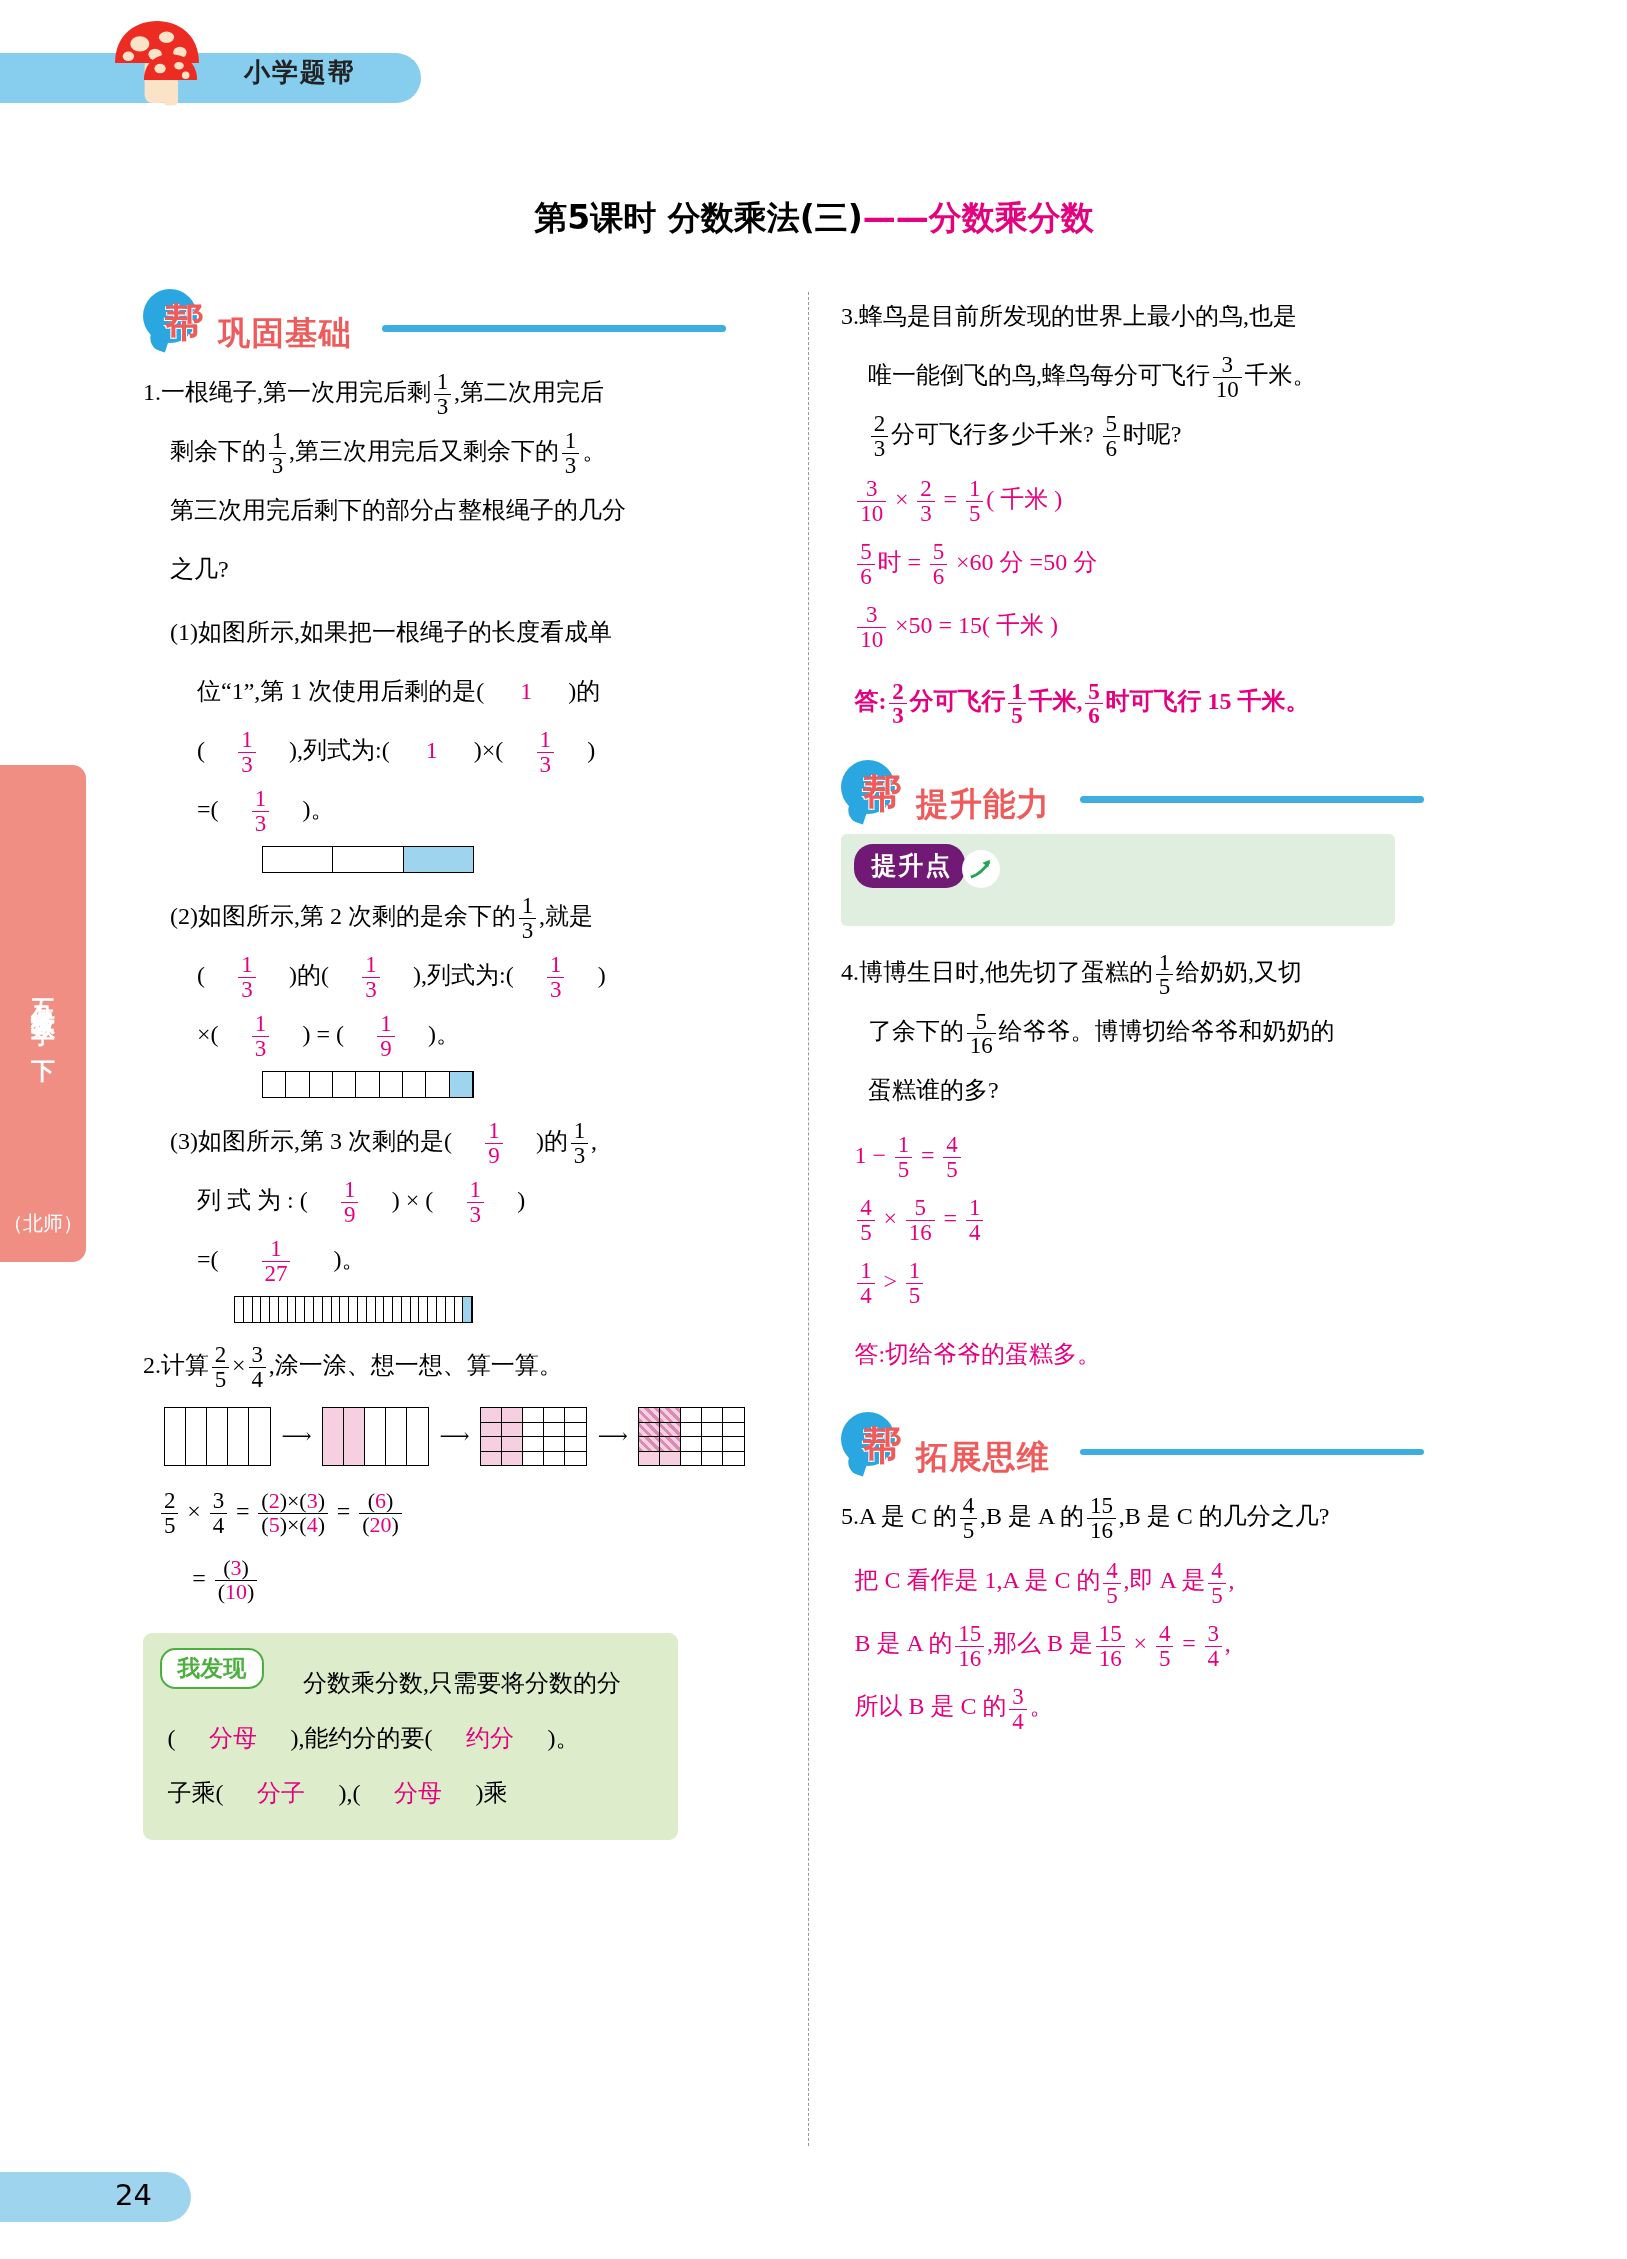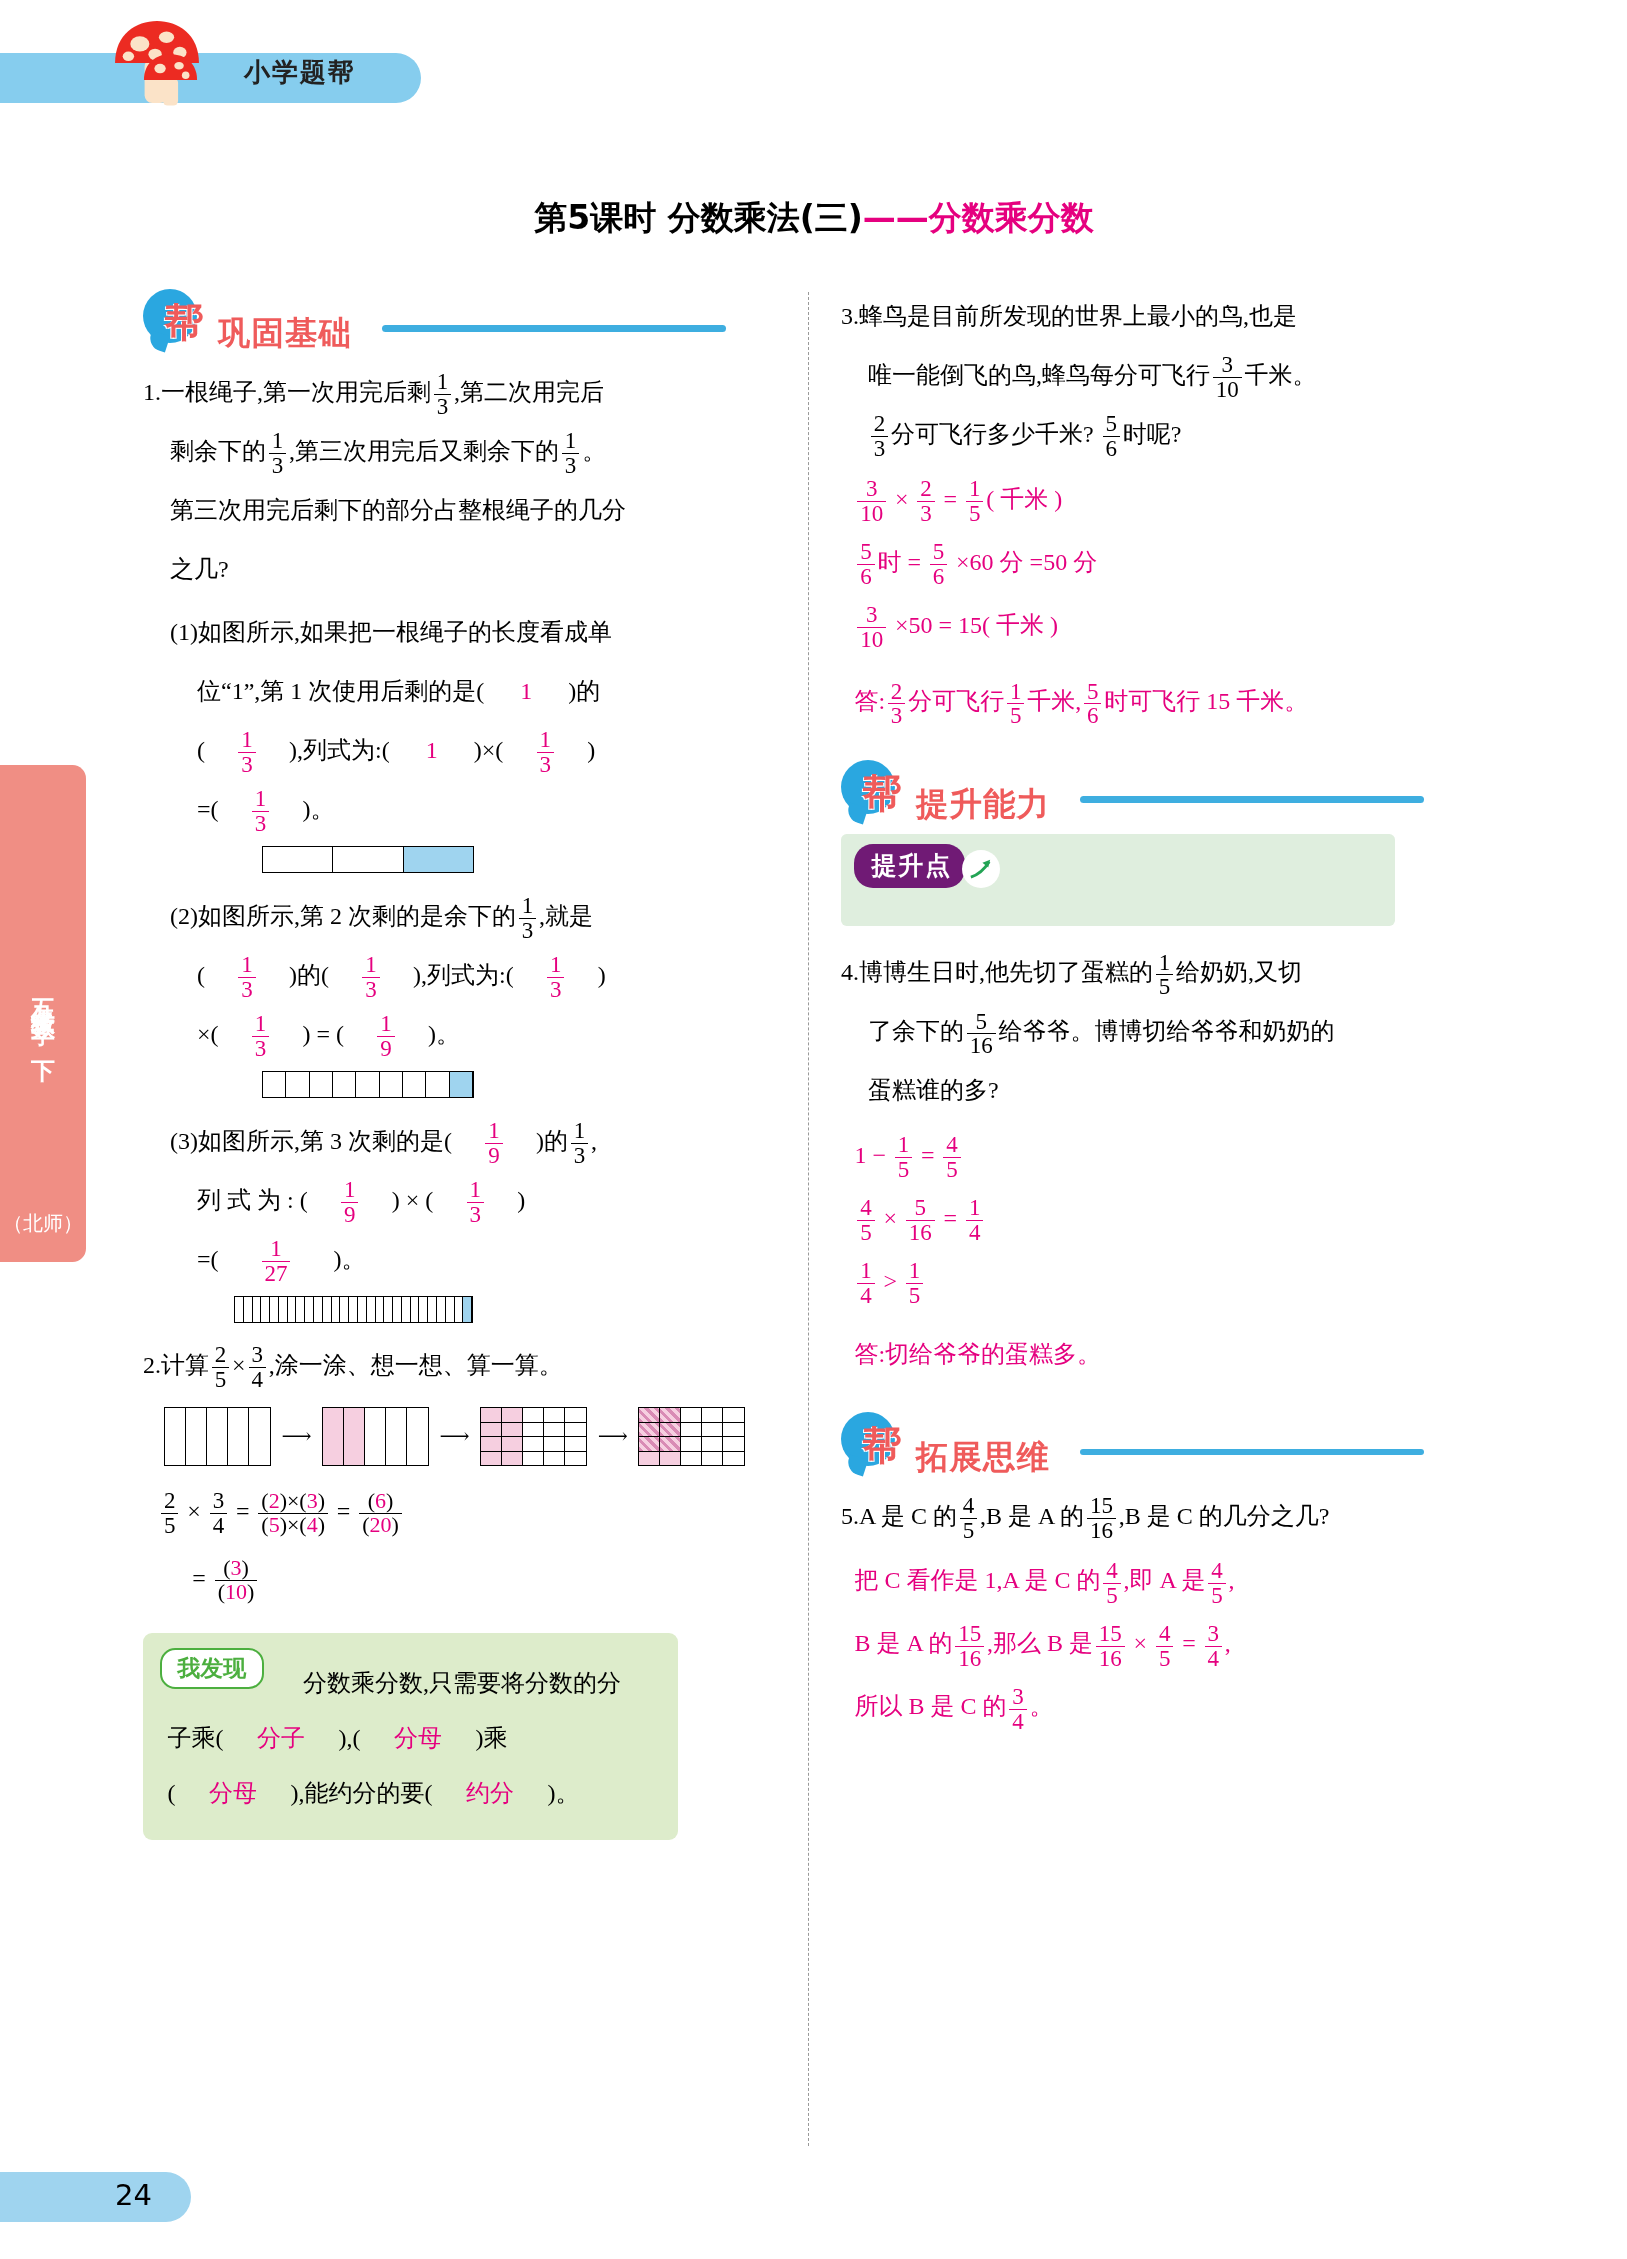--- a/index.html
+++ b/index.html
@@ -428,24 +428,24 @@
         <span class="n"><span>(</span><span class="ans">3</span><span>)</span></span>
         <span class="d"><span>(</span><span class="ans">10</span><span>)</span></span>
       </span>
     </span>
   </div>
 
   <div class="found">
     <div class="tag">我发现</div>
     <div class="ftxt">分数乘分数,只需要将分数的分</div>
     <div class="ftxt2">
+      <span>(</span><span class="blankw">分母</span><span>),能约分的要(</span><span class="blankw">约分</span><span>)。</span>
+    </div>
+    <div class="ftxt2">
       <span>子乘(</span><span class="blankw">分子</span><span>),(</span><span class="blankw">分母</span><span>)乘</span>
-    </div>
-    <div class="ftxt2">
-      <span>(</span><span class="blankw">分母</span><span>),能约分的要(</span><span class="blankw">约分</span><span>)。</span>
     </div>
   </div>
 </div>
 
 <div class="col col-right" style="top:287px;">
 
   <div class="q">
     <span class="ind">
       <span>3.</span><span>蜂鸟是目前所发现的世界上最小的鸟,也是</span>
     </span>
@@ -460,21 +460,21 @@
   <div class="work">
     <div>
       <span class="fr"><span class="n">3</span><span class="d">10</span></span> × <span class="fr"><span class="n">2</span><span class="d">3</span></span> = <span class="fr"><span class="n">1</span><span class="d">5</span></span>( 千米 )
     </div>
     <div>
       <span class="fr"><span class="n">5</span><span class="d">6</span></span>时 = <span class="fr"><span class="n">5</span><span class="d">6</span></span> ×60 分 =50 分
     </div>
     <div>
       <span class="fr"><span class="n">3</span><span class="d">10</span></span> ×50 = 15( 千米 )
     </div>
-    <div style="margin-top:13.4px;">
+    <div style="margin-top:13.4px;font-weight:bold;">
       答:<span class="fr"><span class="n">2</span><span class="d">3</span></span>分可飞行<span class="fr"><span class="n">1</span><span class="d">5</span></span>千米,<span class="fr"><span class="n">5</span><span class="d">6</span></span>时可飞行 15 千米。
     </div>
   </div>
 
   <div class="sect" style="margin-top:25px;">
     <div class="bub"></div>
     <div class="bang">帮</div>
     <div class="stxt">提升能力</div>
     <div class="line"></div>
   </div>

